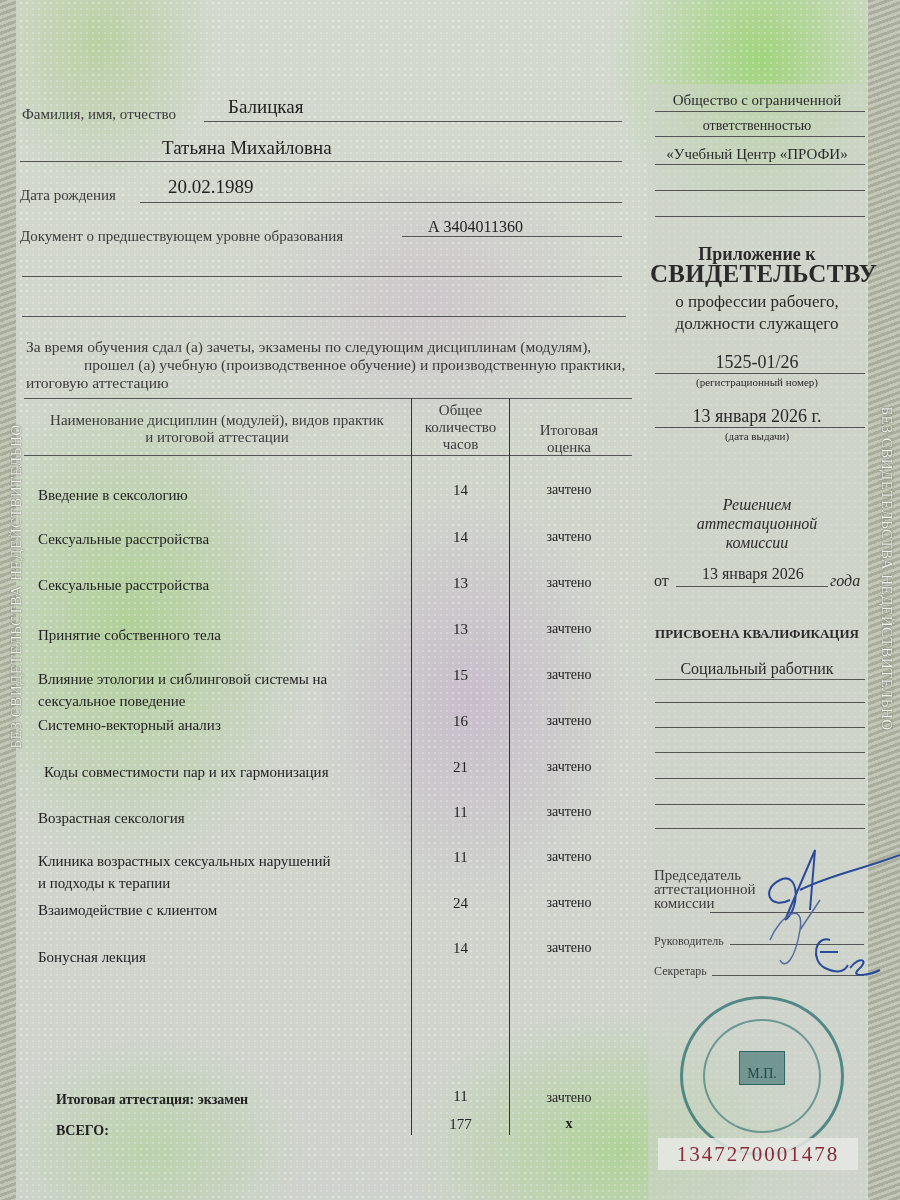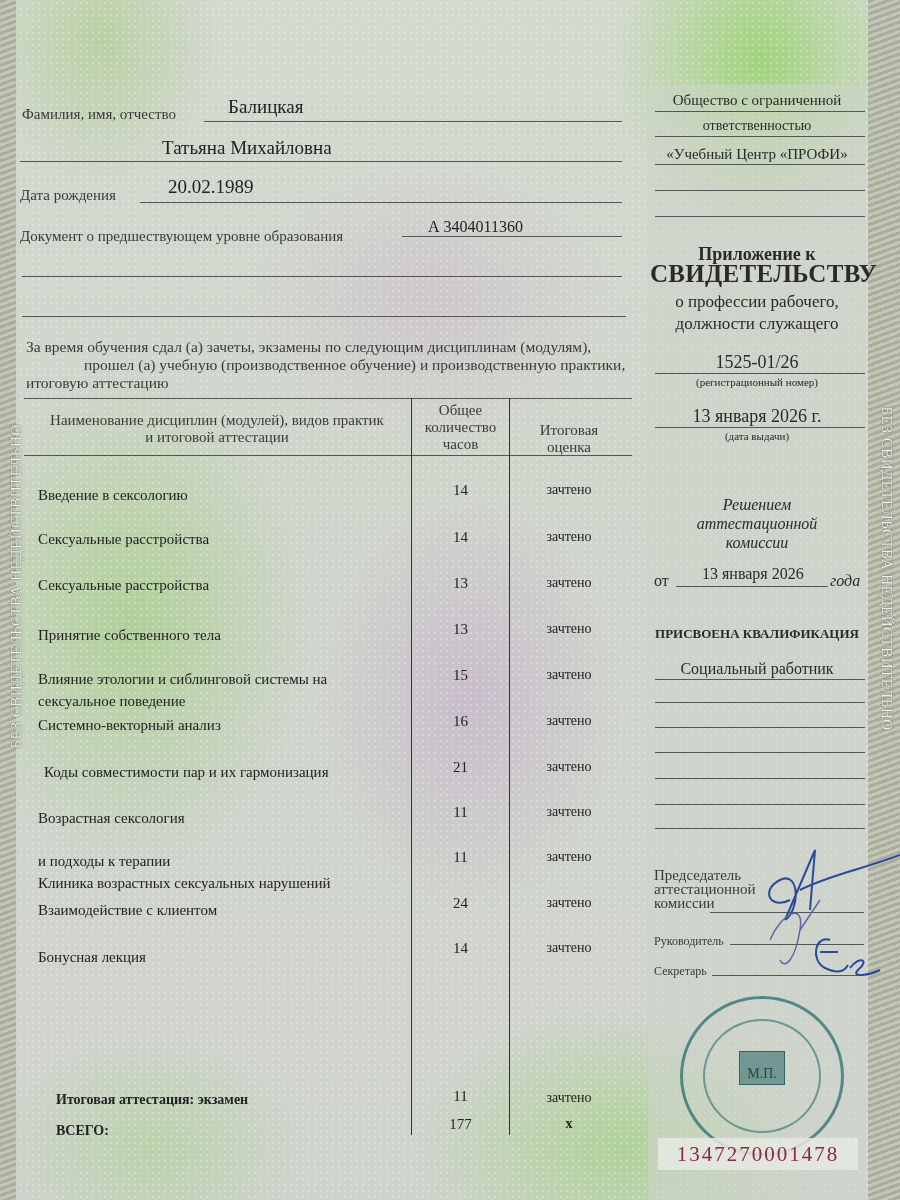--- a/index.html
+++ b/index.html
@@ -180,22 +180,22 @@
 </div>
 <div>
   <div class="cell-name" style="top:807px;">
       <div>Возрастная сексология</div>
     </div>
   <div class="cell-hours" style="top:804px;">11</div>
   <div class="cell-grade" style="top:804px;">зачтено</div>
 </div>
 <div>
   <div class="cell-name" style="top:850px;">
+      <div>Клиника возрастных сексуальных нарушений</div>
       <div>и подходы к терапии</div>
-      <div>Клиника возрастных сексуальных нарушений</div>
     </div>
   <div class="cell-hours" style="top:849px;">11</div>
   <div class="cell-grade" style="top:849px;">зачтено</div>
 </div>
 <div>
   <div class="cell-name" style="top:899px;">
       <div>Взаимодействие с клиентом</div>
     </div>
   <div class="cell-hours" style="top:895px;">24</div>
   <div class="cell-grade" style="top:895px;">зачтено</div>

